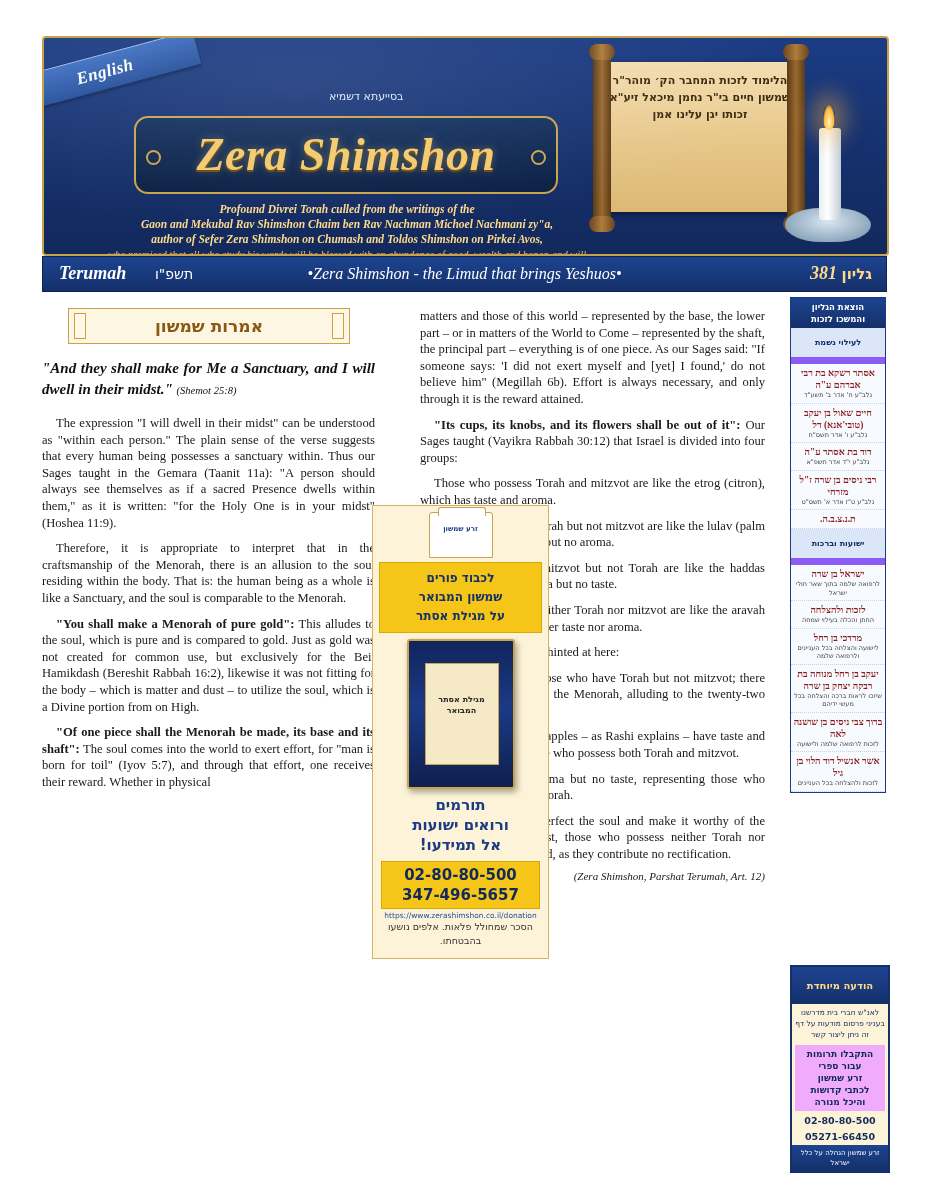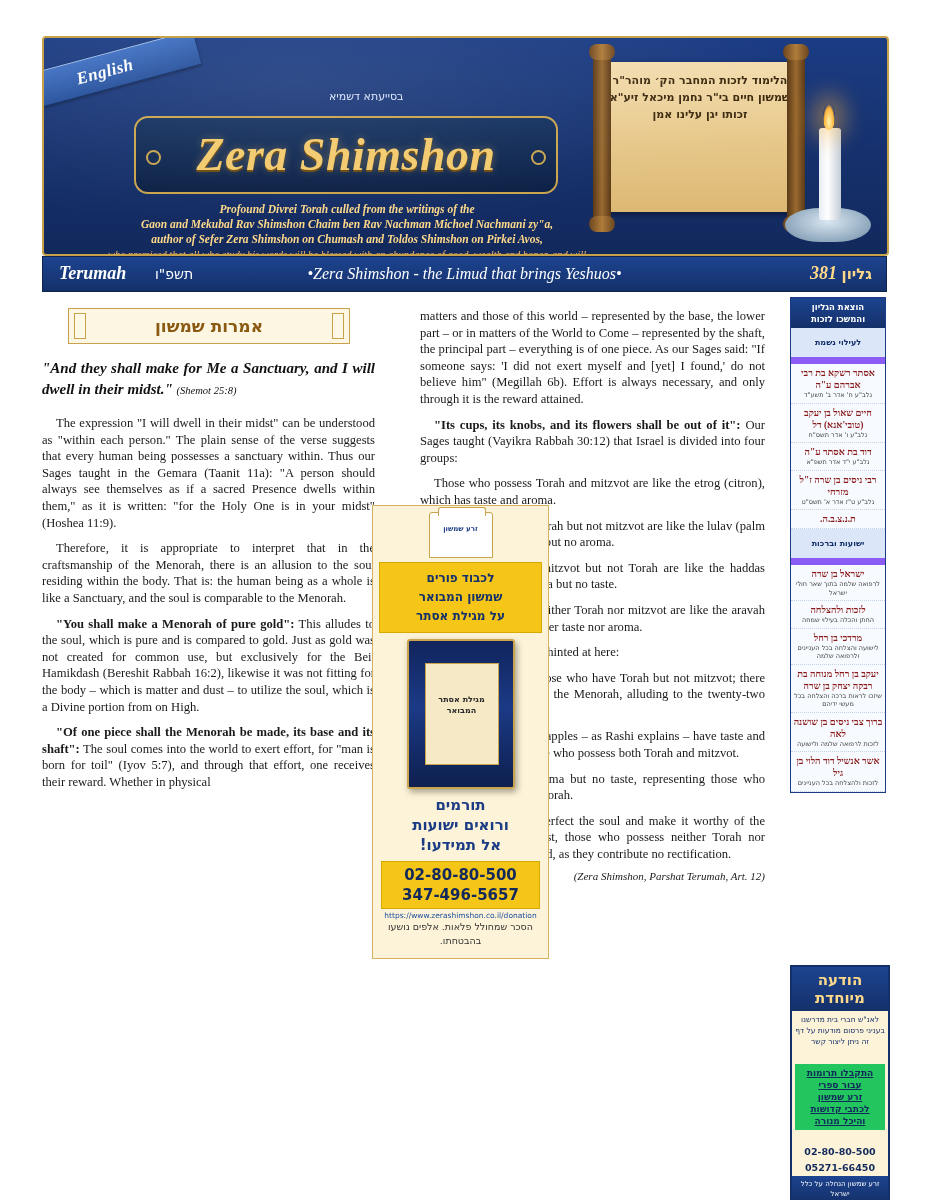--- a/index.html
+++ b/index.html
@@ -262,29 +262,29 @@
   }
   .side-item .dt{
     font-family:"DejaVu Sans",sans-serif;font-size:6.5px;color:#444;line-height:8.5px;display:block;
   }
   .notice{
     position:absolute;left:790px;top:965px;width:96px;
     border:2px solid #14306a;background:#fdf3d8;text-align:center;
   }
   .notice .nh{
     background:linear-gradient(180deg,#1d4490,#14306a);color:#ffd98a;direction:rtl;
-    font-family:"DejaVu Sans",sans-serif;font-weight:bold;font-size:15px;padding:4px 0;
+    font-family:"DejaVu Sans",sans-serif;font-weight:bold;font-size:10px;padding:13px 0;
   }
   .notice .nb{
     direction:rtl;font-family:"DejaVu Sans",sans-serif;font-size:7.5px;color:#14306a;
     line-height:11px;padding:3px 3px;
   }
   .notice .ny{
-    background:#22c55e;direction:rtl;font-family:"DejaVu Sans",sans-serif;font-weight:bold;
-    font-size:9px;color:#12295c;line-height:12px;padding:3px 2px;margin:14px 3px;text-decoration:underline;
+    background:#f0abfc;direction:rtl;font-family:"DejaVu Sans",sans-serif;font-weight:bold;
+    font-size:9px;color:#12295c;line-height:12px;padding:3px 2px;margin:2px 3px;
   }
   .notice .np{
     font-family:"DejaVu Sans",sans-serif;font-weight:bold;font-size:9.5px;color:#12295c;
     line-height:12px;padding:2px 0;
   }
   .notice .nf{
     background:linear-gradient(180deg,#1d4490,#14306a);color:#fff;direction:rtl;
     font-family:"DejaVu Sans",sans-serif;font-size:7px;line-height:10px;padding:3px 2px;
   }
 </style>

